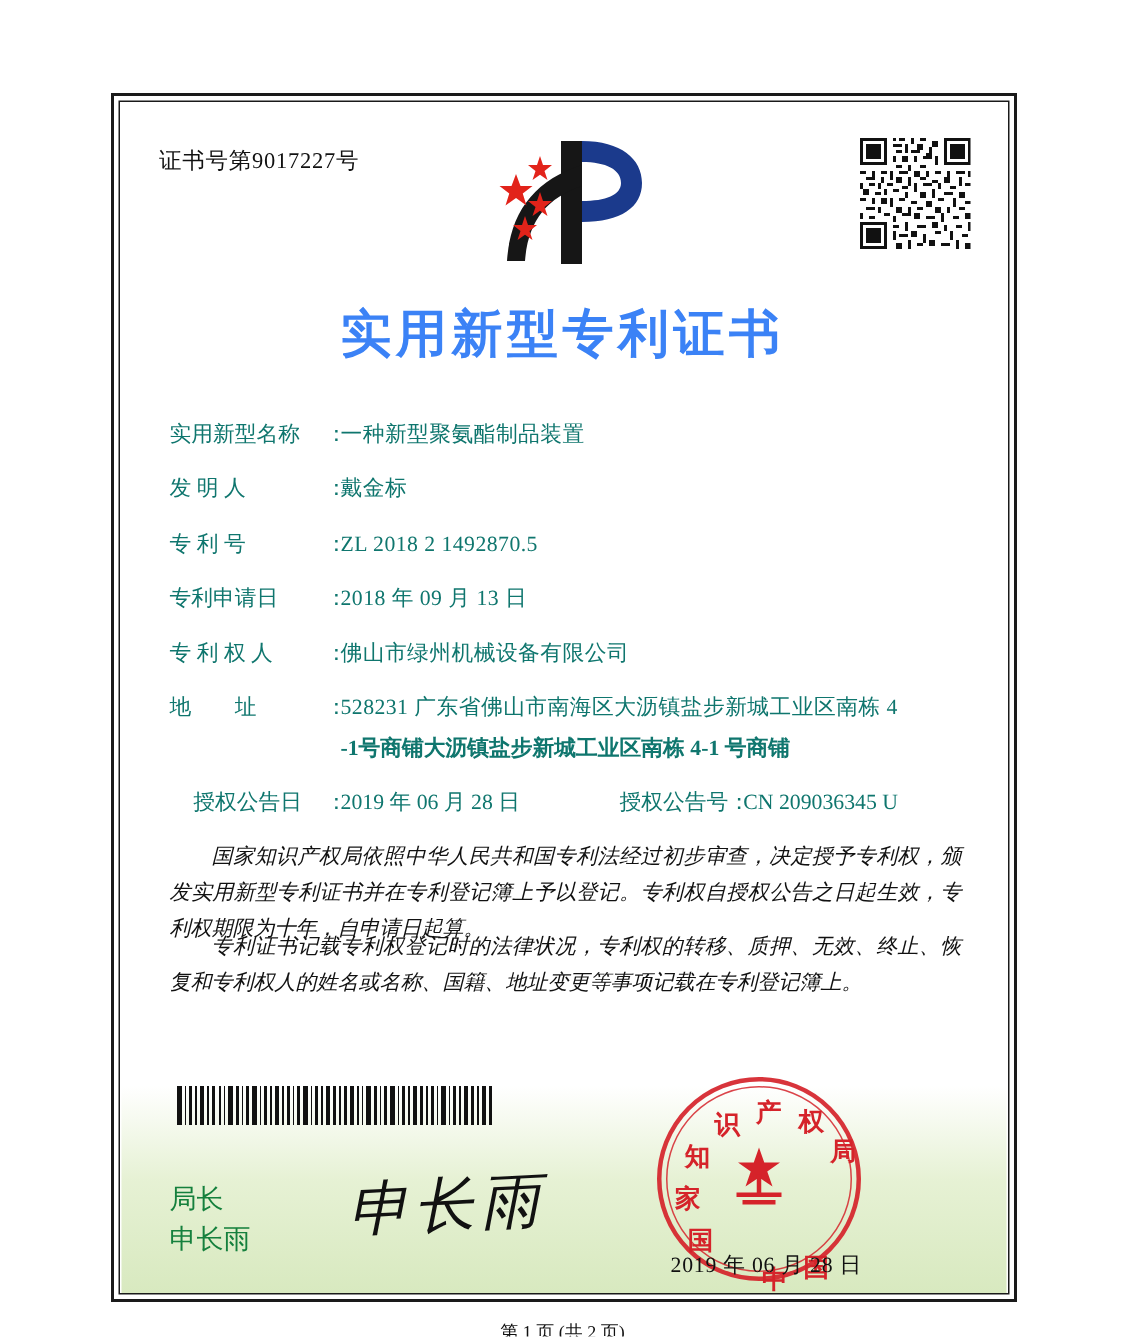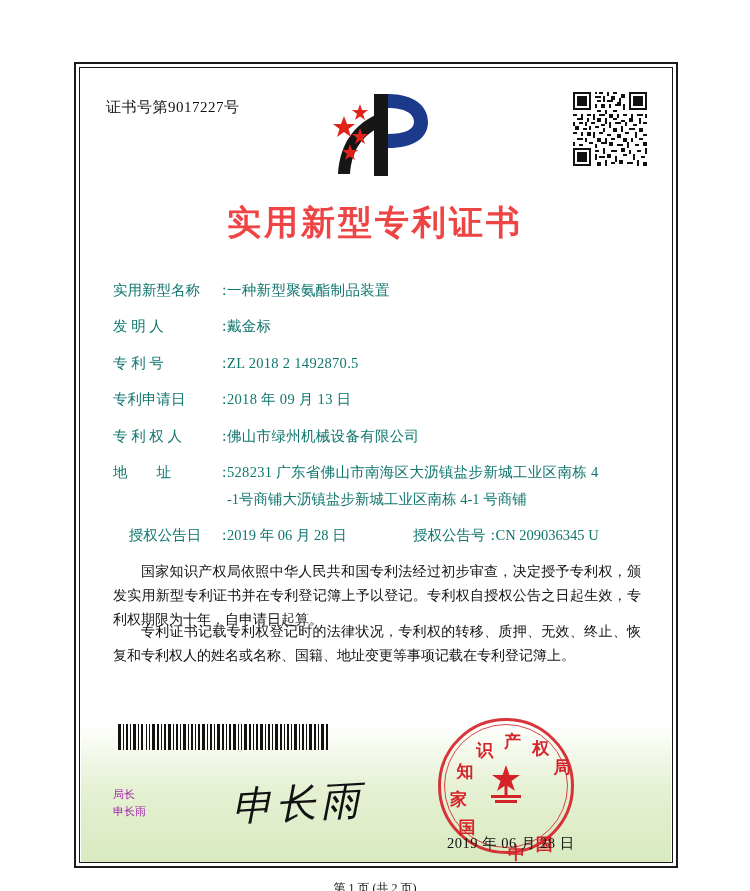--- a/index.html
+++ b/index.html
@@ -70,21 +70,21 @@
   }
   .title {
     position: absolute;
     left: 0; top: 176px;
     width: 750px;
     text-align: center;
     font-size: 34px;
     font-weight: bold;
     letter-spacing: 3px;
     font-family: "Liberation Serif", "DejaVu Serif", serif;
-    color: #ef4444;
+    color: #3b82f6;
   }
   .fields {
     position: absolute;
     left: 113px; top: 255px;
     width: 540px;
     font-size: 14.5px;
     line-height: 1.55;
     color: #0f766e;
   }
   .field-row {
@@ -104,20 +104,21 @@
   }
   .field-value {
     flex: 1;
     letter-spacing: 0.3px;
   }
   .addr-second {
     margin-left: 114px;
     margin-top: -10px;
     margin-bottom: 14px;
     font-size: 14.5px;
+    font-weight: bold;
   }
   .pubrow {
     display: flex;
     margin-bottom: 6px;
   }
   .pubrow .left {
     width: 300px;
     display: flex;
     text-align: center;
   }
@@ -126,20 +127,21 @@
     justify-content: flex-end;
   }
   .para {
     position: absolute;
     left: 113px;
     width: 528px;
     font-size: 14px;
     line-height: 1.72;
     text-align: justify;
     color: #111;
+    font-style: italic;
   }
   #para1 { top: 536px; }
   #para2 { top: 596px; }
   .indent { text-indent: 28px; display: block; }
   
   .barcode {
     position: absolute;
     left: 118px; top: 700px;
     width: 210px; height: 26px;
   }
@@ -177,23 +179,23 @@
     transform-origin: 0 0;
   }
   .seal-emblem {
     position: absolute;
     left: 41px; top: 41px;
     width: 54px; height: 54px;
   }
   .director {
     position: absolute;
     left: 113px; top: 762px;
-    font-size: 11px;
+    font-size: 18px;
     line-height: 1.5;
-    color: #a21caf;
+    color: #15803d;
   }
   .signature {
     position: absolute;
     left: 232px; top: 752px;
     font-size: 40px;
     color: #111;
     font-family: "Liberation Serif", "DejaVu Serif", serif;
     font-style: italic;
     letter-spacing: 4px;
     transform: rotate(-3deg);

